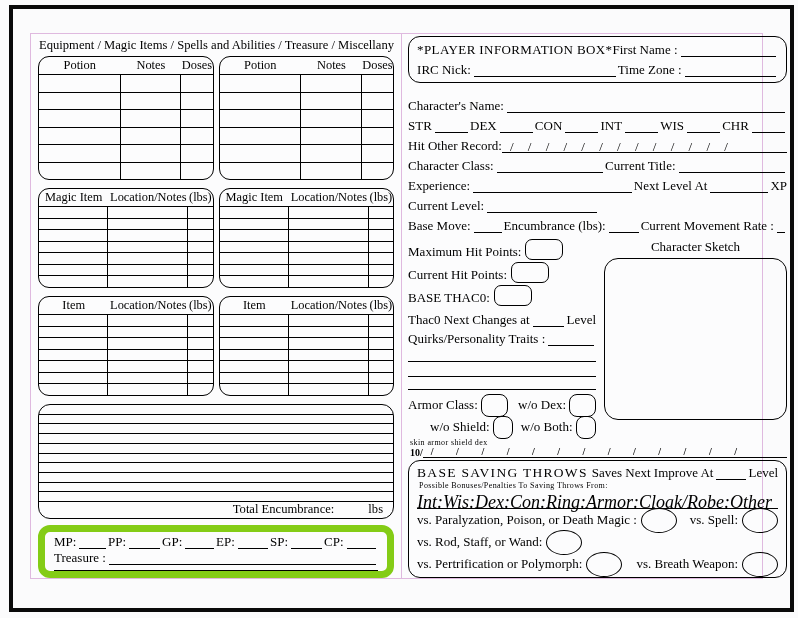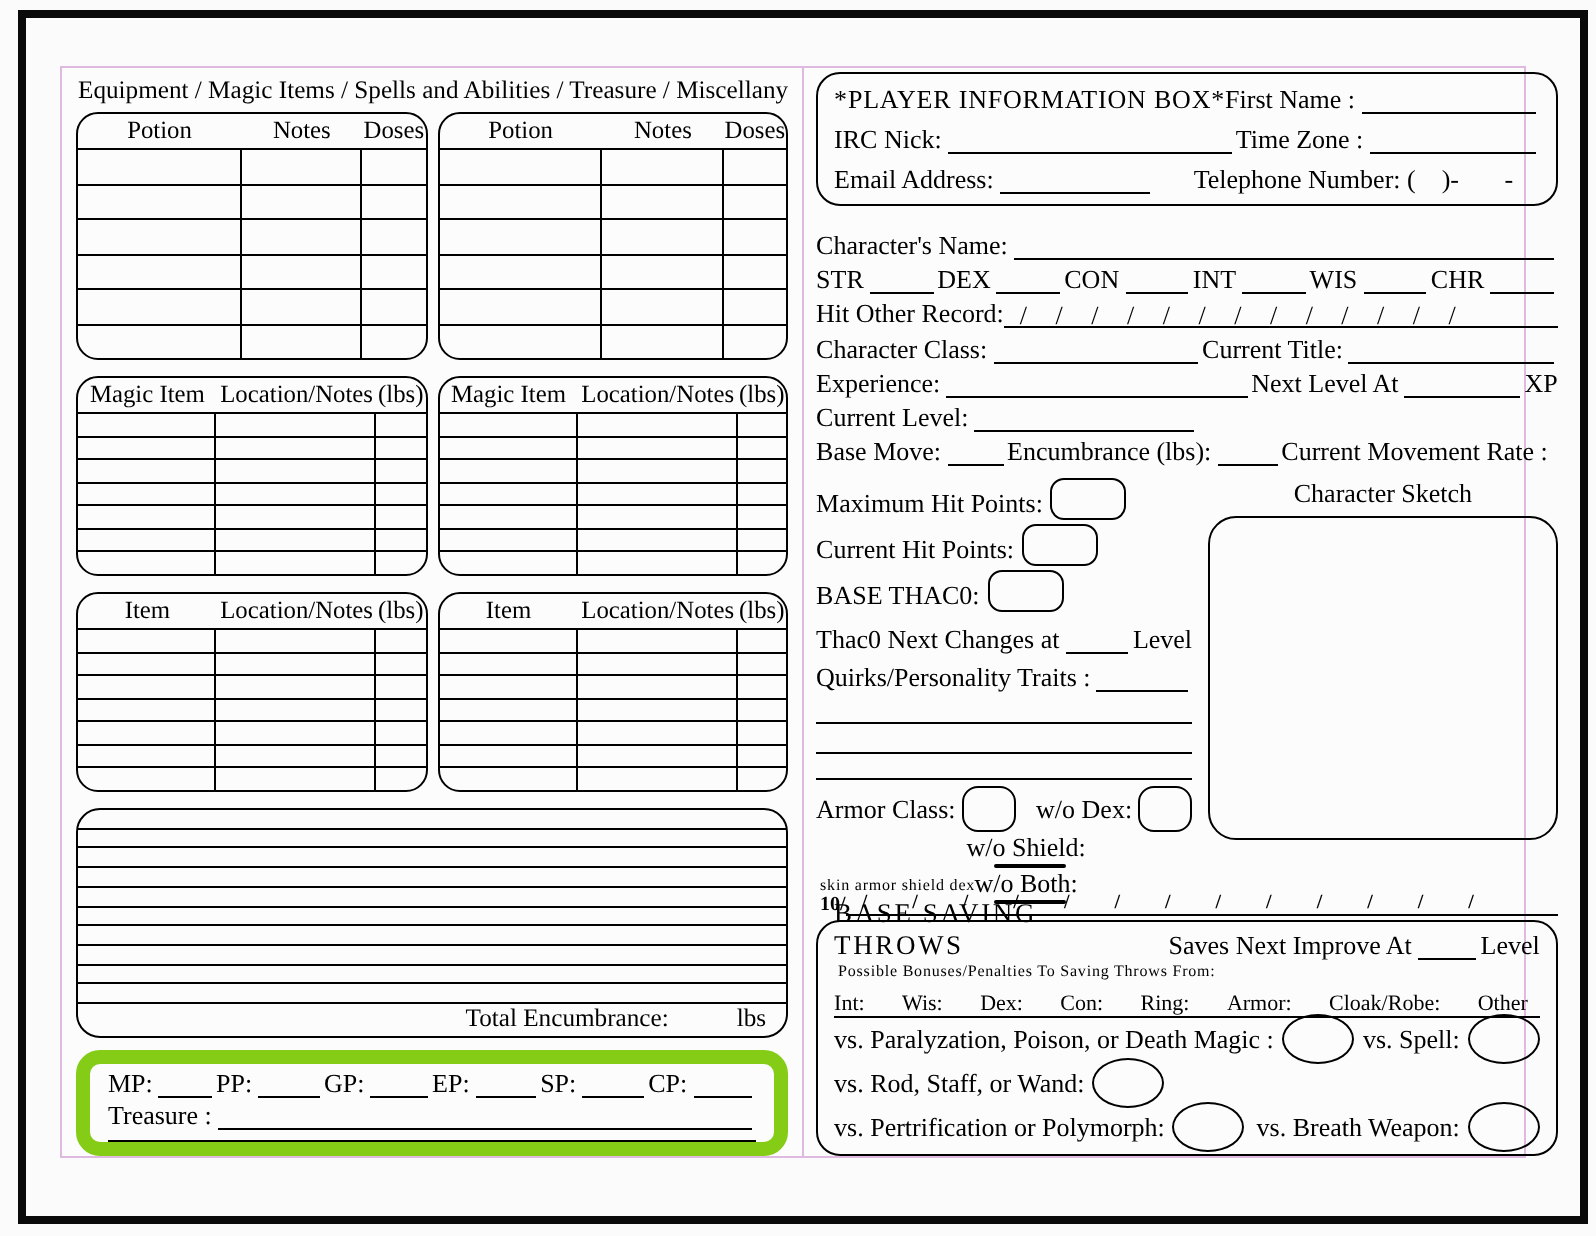--- a/index.html
+++ b/index.html
@@ -57,36 +57,36 @@
   .sl { white-space: pre; word-spacing: 11px; padding-left: 8px; line-height: 13px; }
   .hd-line { flex: 1; border-bottom: 1px solid #000; align-self: flex-end; margin-bottom: 1px; height: 14px; }
 
   .split { display: flex; margin-top: 3px; }
   .sub-left { width: 188px; }
   .sub-right { flex: 1; padding-left: 8px; }
   .sub-left .frow { height: 23px; }
   .wline { height: 15px; border-bottom: 1px solid #000; }
   .wline.short { height: 13px; }
   .ac-row1 { display: flex; align-items: center; height: 22px; margin-top: 4px; }
-  .ac-row2 { display: flex; align-items: center; height: 22px; padding-left: 22px; flex-direction: column; }
+  .ac-row2 { display: flex; align-items: center; height: 22px; padding-left: 22px; }
   .ac-gap { width: 14px; }
   .sk-label { text-align: center; height: 19px; padding-top: 2px; }
   .sketch { height: 162px; border: 1px solid #000; border-radius: 14px; margin-top: 2px; }
 
   .tiny { font-size: 8px; letter-spacing: 0.4px; line-height: 9px; padding-left: 2px; }
   .acslash { display: flex; align-items: flex-end; font-size: 10px; height: 11px; line-height: 11px; padding-left: 2px; font-weight: bold; }
   .ac-line { flex: 1; border-bottom: 1px solid #000; white-space: pre; word-spacing: 20px; padding-left: 8px; }
 
   .savebox { border: 1px solid #000; border-radius: 12px; margin-top: 2px; padding: 1px 8px 2px 8px; }
   .sv-r1 { display: flex; align-items: flex-end; height: 19px; }
   .sv-title { letter-spacing: 1.3px; font-size: 13.5px; }
   .sv-sp { flex: 1; }
   .sv-bon { height: 11px; }
   .sv-stats { display: flex; justify-content: space-between; border-bottom: 1px solid #000;
-              font-size: 11px; height: 17px; align-items: flex-end; padding: 0 6px 0 0; }
+              font-size: 18px; height: 17px; padding: 0 6px 0 0; font-style: italic; }
   .sv-row { display: flex; align-items: center; height: 22px; overflow: visible; }
   .sv-sp2 { flex: 1; }
 </style>
 </head>
 <body>
 
 <div class="sheet">
   <div class="frame"></div>
   <div class="content">
 
@@ -418,26 +418,20 @@
           <span class="lbl pbox-title">*PLAYER INFORMATION BOX*</span>
           <span class="lbl">First Name :</span>
           <span class="u uf"></span>
         </div>
         <div class="frow">
           <span class="lbl">IRC Nick:</span>
           <span class="u" style="width:142px"></span>
           <span class="lbl">Time Zone :</span>
           <span class="u uf"></span>
         </div>
-        <div class="frow">
-          <span class="lbl">Email Address:</span>
-          <span class="u u75"></span>
-          <span style="width:20px"></span>
-          <span class="lbl pre">Telephone Number: (    )-       -</span>
-        </div>
       </div>
 
       <div class="frow">
         <span class="lbl">Character's Name:</span>
         <span class="u uf"></span>
       </div>
 
       <div class="frow">
         <span class="lbl">STR</span>
           <span class="u u26 uf"></span>

